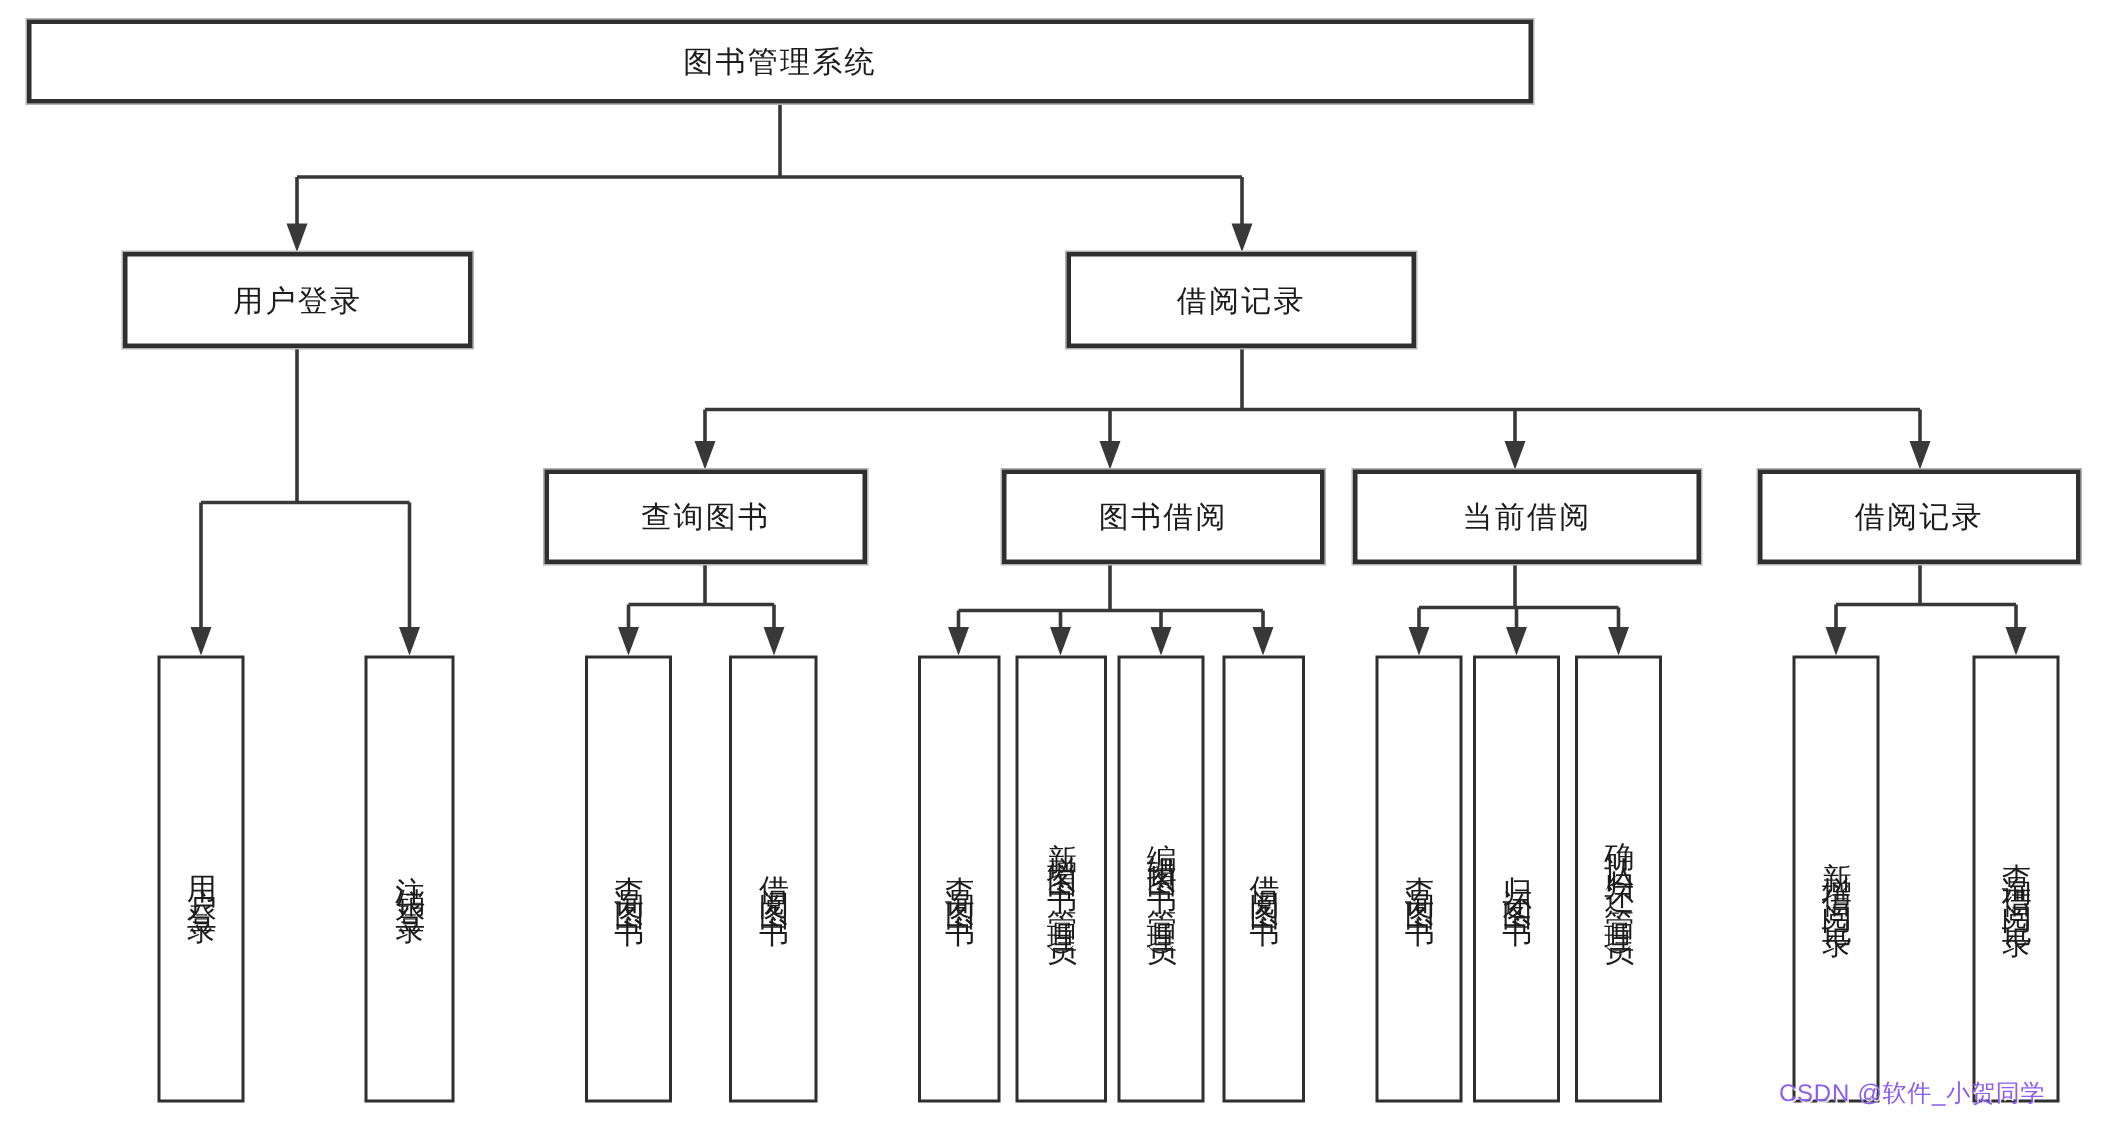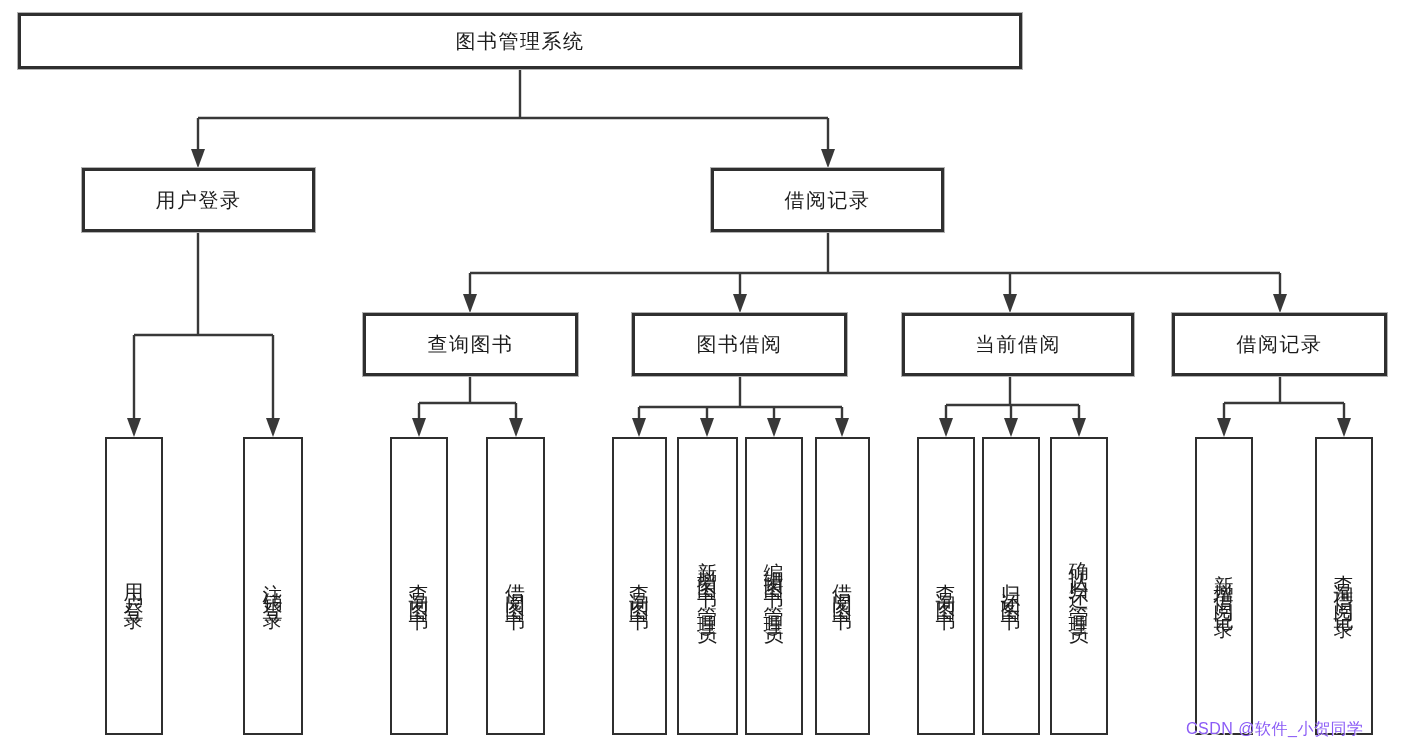--- a/index.html
+++ b/index.html
@@ -76,21 +76,21 @@
   <div class="box h" style="left:82px;top:168px;width:233px;height:64px">
     <span class="lbl">用户登录</span>
   </div>
   <div class="box h" style="left:711px;top:168px;width:233px;height:64px">
     <span class="lbl">借阅记录</span>
   </div>
 
   <div class="box h" style="left:363px;top:313px;width:215px;height:63px">
     <span class="lbl">查询图书</span>
   </div>
-  <div class="box h" style="left:632px;top:313px;width:215px;height:63px">
+  <div class="box h" style="left:668px;top:313px;width:215px;height:63px">
     <span class="lbl">图书借阅</span>
   </div>
   <div class="box h" style="left:902px;top:313px;width:232px;height:63px">
     <span class="lbl">当前借阅</span>
   </div>
   <div class="box h" style="left:1172px;top:313px;width:215px;height:63px">
     <span class="lbl">借阅记录</span>
   </div>
 
   <div class="box v" style="left:105px;top:437px;width:58px;height:298px">

